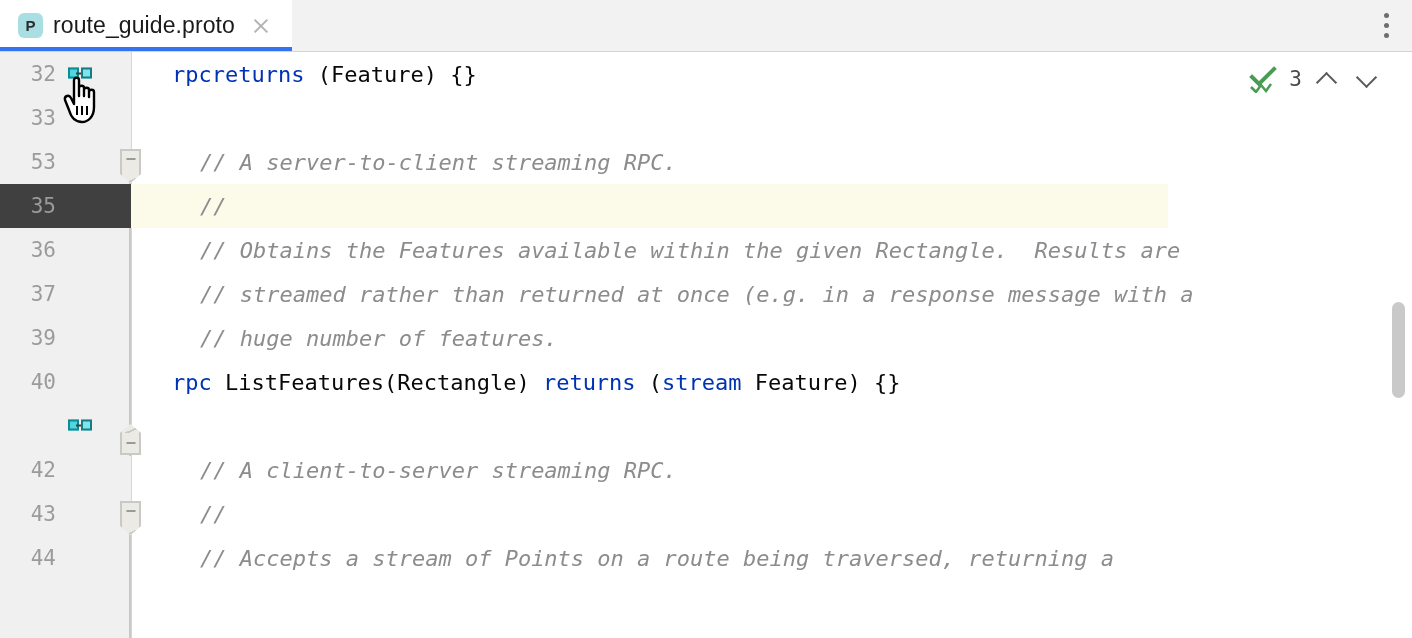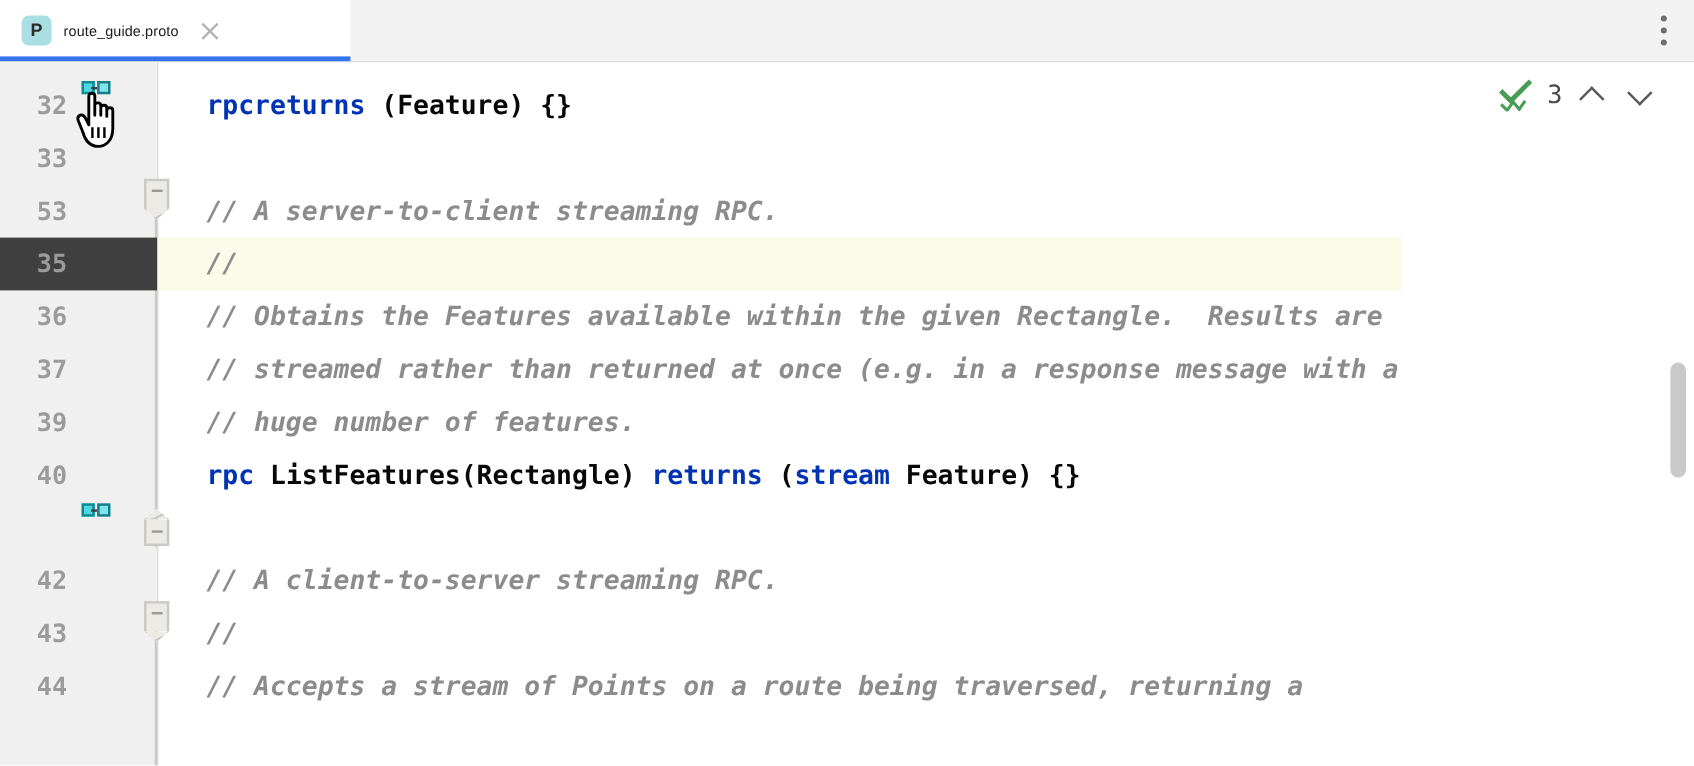--- a/index.html
+++ b/index.html
@@ -37,21 +37,21 @@
     width: 25px; height: 25px;
     border-radius: 6px;
     background: #a9dfe3;
     color: #2c2c2c;
     font-size: 15px; font-weight: bold;
     display: flex; align-items: center; justify-content: center;
     flex: 0 0 auto;
     font-family: "Liberation Sans", sans-serif;
   }
   .tab-title {
-    font-size: 12px; color: #1a1a1a;
+    font-size: 23px; color: #1a1a1a;
     white-space: nowrap;
     letter-spacing: .1px;
   }
   .tab-close {
     margin-left: 6px;
     width: 20px; height: 20px;
     position: relative; opacity: .65;
     flex: 0 0 auto; cursor: pointer;
   }
   .tab-close::before, .tab-close::after {
@@ -83,21 +83,21 @@
   .gutter-bg {
     position: absolute; left: 0; top: 0;
     width: 131px; height: 586px;
     background: #f0f0f1;
   }
   .gutter-sep {
     position: absolute; left: 131px; top: 0;
     width: 1px; height: 586px; background: #d6d6d6;
   }
 
-  .rows { position: absolute; left: 0; top: 14px; width: 1168px; font-weight: bold; }
+  .rows { position: absolute; left: 0; top: 0; width: 1168px; }
   .row {
     position: relative;
     height: 44px;
     display: flex; align-items: center;
   }
   .row.caret .lineno-cell { background: #404040; }
   .row.caret .code-cell  { background: #fcfae8; }
 
   .lineno-cell {
     width: 131px; height: 44px; flex: 0 0 auto;
@@ -112,21 +112,21 @@
   .code-cell {
     flex: 1 1 auto; height: 44px;
     display: flex; align-items: center;
     padding-left: 41px;
     font-family: "DejaVu Sans Mono", monospace;
     font-size: 22px;
     white-space: pre;
     color: #080808;
   }
   .kw  { color: #0033b3; }
-  .cmt { color: #8c8c8c; font-style: italic; }
+  .cmt { color: #8c8c8c; font-style: italic; margin-left: 28px; }
 
   
   .grpc-icon {
     position: absolute; left: 68px; top: 50%;
     transform: translateY(-50%);
     width: 24px; height: 13px;
   }
   .grpc-icon .sq {
     position: absolute; top: 0; width: 11px; height: 11px;
     background: #4fd6de; border: 2px solid #0d8a94;

